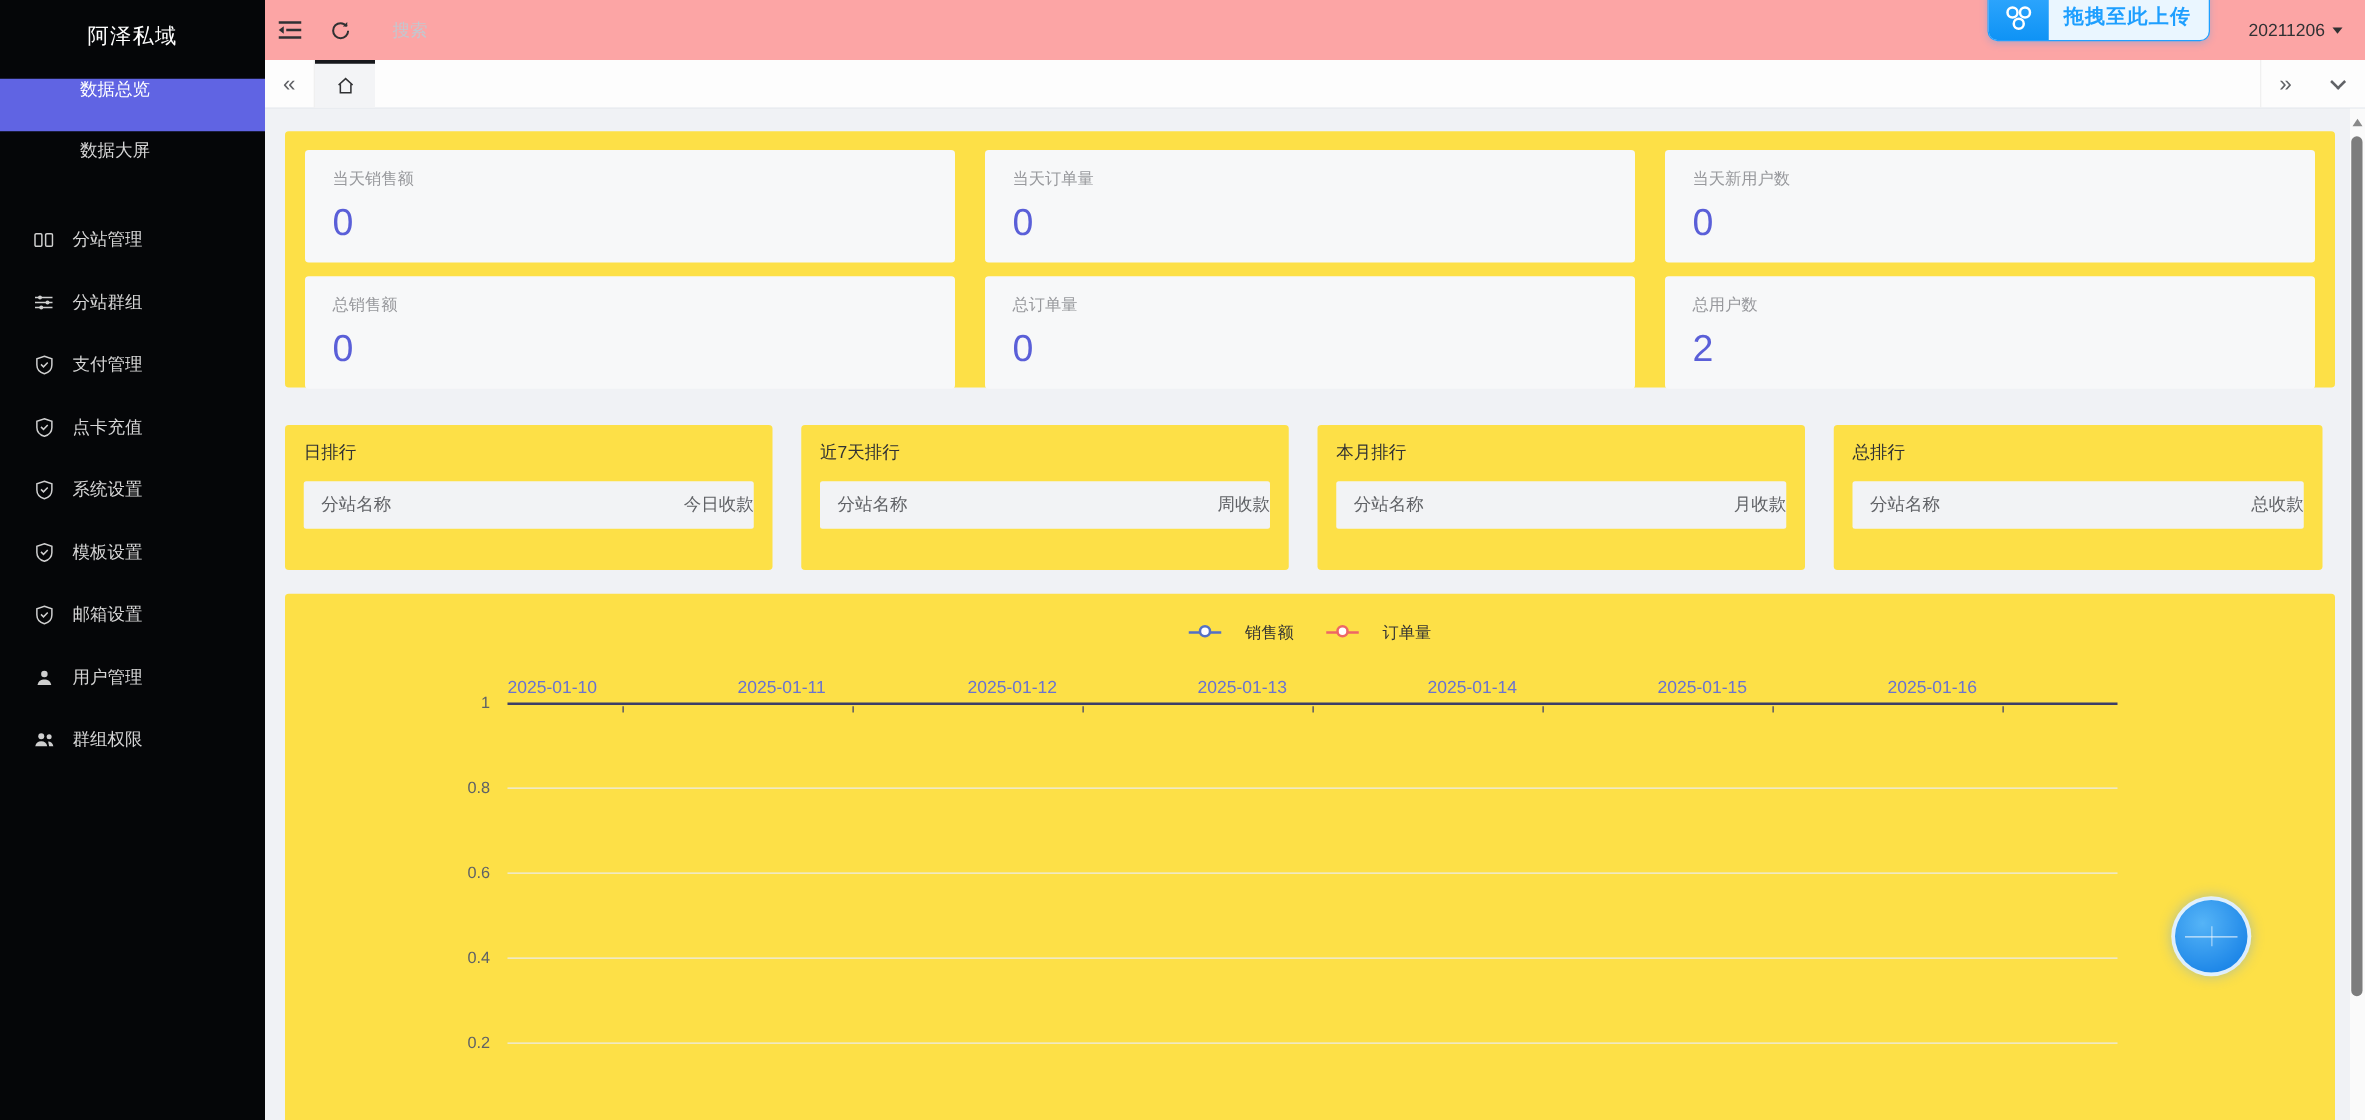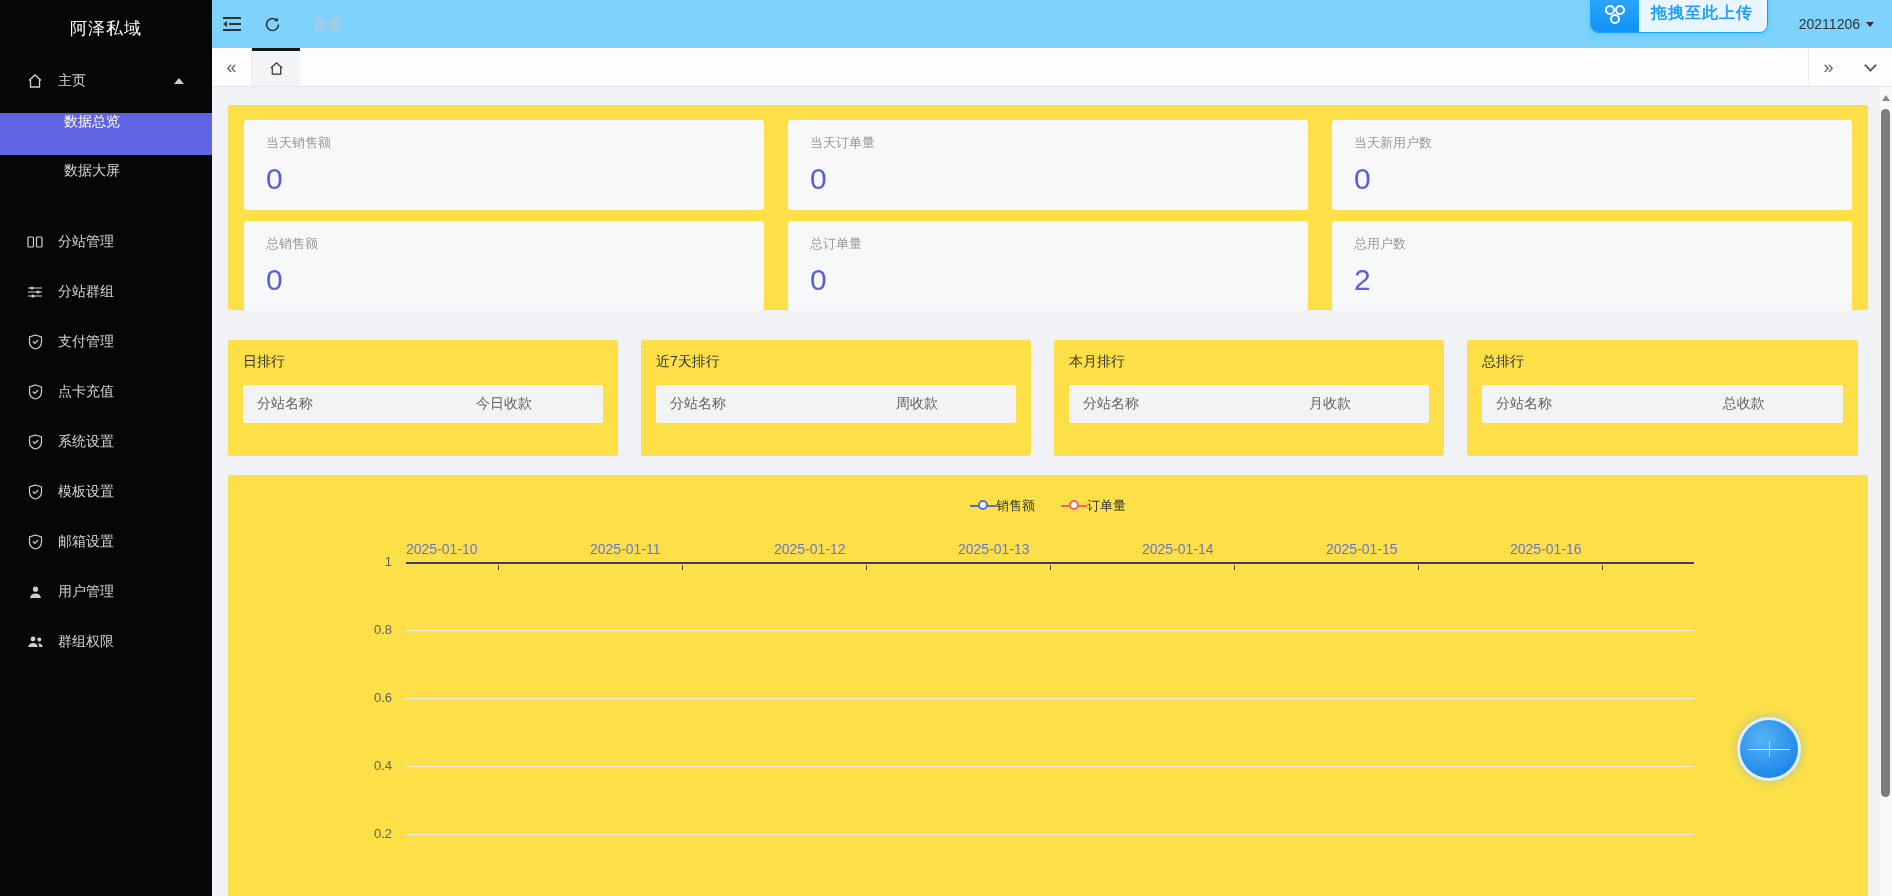--- a/index.html
+++ b/index.html
@@ -11,21 +11,21 @@
   .logo { height:56px; display:flex; align-items:center; justify-content:center; color:#fff; font-size:17px; letter-spacing:1px; }
   .menu-item { height:50px; display:flex; align-items:center; padding-left:26px; color:#d6d6d6; font-size:14px; cursor:pointer; position:relative; }
   .menu-item .mi-icon { width:18px; height:18px; margin-right:14px; display:flex; align-items:center; justify-content:center; color:#cfcfcf; }
   .menu-item svg { display:block; }
   .submenu-item { height:42px; display:flex; padding-left:64px; color:#d6d6d6; font-size:14px; cursor:pointer; margin:7px 0; }
   .submenu-item.active { background:#6064e3; color:#fff; }
   .caret-up { position:absolute; right:28px; width:0; height:0; border-left:5px solid transparent; border-right:5px solid transparent; border-bottom:6px solid #cfcfcf; }
   .menu-gap { height:6px; }
 
   
-  .header { position:absolute; left:212px; top:0; width:1680px; height:48px; background:#7dd3fc; display:flex; align-items:center; z-index:3; }
+  .header { position:absolute; left:212px; top:0; width:1680px; height:48px; background:#fca5a5; display:flex; align-items:center; z-index:3; }
   .hdr-btn { width:40px; height:48px; display:flex; align-items:center; justify-content:center; cursor:pointer; color:#303133; }
   .collapse-icon { width:18px; height:14px; position:relative; }
   .collapse-icon i { position:absolute; left:0; right:0; height:2px; background:#303133; }
   .collapse-icon i:nth-child(1){ top:0; }
   .collapse-icon i:nth-child(2){ top:6px; left:6px; }
   .collapse-icon i:nth-child(3){ top:12px; }
   .collapse-icon::after { content:''; position:absolute; left:0; top:4px; border-top:3px solid transparent; border-bottom:3px solid transparent; border-right:4px solid #303133; }
   .search-input { border:none; outline:none; font-size:14px; color:#606266; width:180px; margin-left:22px; background:transparent; }
   .search-input::placeholder { color:#c3c7cf; }
   .hdr-right { margin-left:auto; display:flex; align-items:center; }
@@ -52,25 +52,25 @@
   .stats-panel { left:228px; top:105px; width:1640px; height:205px; padding:15px 16px; }
   .stats-grid { display:grid; grid-template-columns:1fr 1fr 1fr; grid-template-rows:1fr 1fr; gap:11px 24px; height:100%; }
   .stat-card { background:#f7f8f9; border-radius:3px; padding:14px 22px; }
   .stat-label { font-size:13px; color:#97989c; }
   .stat-value { font-size:30px; color:#5a5fd8; margin-top:10px; }
 
   .rank-panel { top:340px; width:390px; height:116px; padding:13px 15px; }
   .rank-title { font-size:14px; color:#303133; }
   .rank-header { margin-top:14px; background:#f2f3f5; height:38px; display:flex; align-items:center; border-radius:2px; font-size:14px; color:#606266; }
   .rank-col-name { padding-left:14px; width:45%; }
-  .rank-col-val { width:55%; text-align:center; }
+  .rank-col-val { width:55%; text-align:right; }
 
   .chart-panel { left:228px; top:475px; width:1640px; height:480px; }
   .chart-legend { position:absolute; left:0; right:0; top:22px; display:flex; justify-content:center; gap:26px; }
-  .legend-item { display:flex; align-items:center; gap:0; cursor:pointer; }
+  .legend-item { display:flex; align-items:center; gap:19px; cursor:pointer; }
   .legend-marker { position:relative; width:26px; height:2px; }
   .legend-marker b { position:absolute; left:8px; top:-5px; width:10px; height:10px; border-radius:50%; background:#fff; border:2px solid; }
   .legend-label { font-size:13px; color:#333; }
 
   .chart-grid { position:absolute; left:178px; top:87px; width:1288px; height:345px; }
   .gridline { position:absolute; left:0; right:0; height:1px; background:#ececec; }
   .gridline.axisline { height:2px; background:#3c3e68; }
   .xlabels { position:absolute; bottom:100%; margin-bottom:5px; left:0; right:0; display:flex; }
   .xlab { flex:1; text-align:left; font-size:14px; color:#6973d1; }
   .xticks { position:absolute; top:1px; left:0; right:0; height:8px; display:flex; }
@@ -89,29 +89,20 @@
   .scroll-thumb { position:absolute; top:22px; left:1px; width:9px; height:688px; background:#7d7d7d; border-radius:5px; }
 </style>
 </head>
 <body>
 
 <div class="stage">
 
   <aside class="sidebar">
     <div class="logo">阿泽私域</div>
 
-    <div class="menu-item">
-      <span class="mi-icon">
-        <svg width="16" height="16" viewBox="0 0 16 16">
-            <path d="M2 7.5 8 2l6 5.5M3.5 6.8V14h9V6.8" fill="none" stroke="#cfcfcf" stroke-width="1.3"></path>
-          </svg>
-      </span>
-      <span>主页</span>
-      <span class="caret-up"></span>
-    </div>
 
     <div class="submenu-item active">
       <span>数据总览</span>
     </div>
     <div class="submenu-item">
       <span>数据大屏</span>
     </div>
     <div class="menu-gap"></div>
 
     <div class="menu-item">

